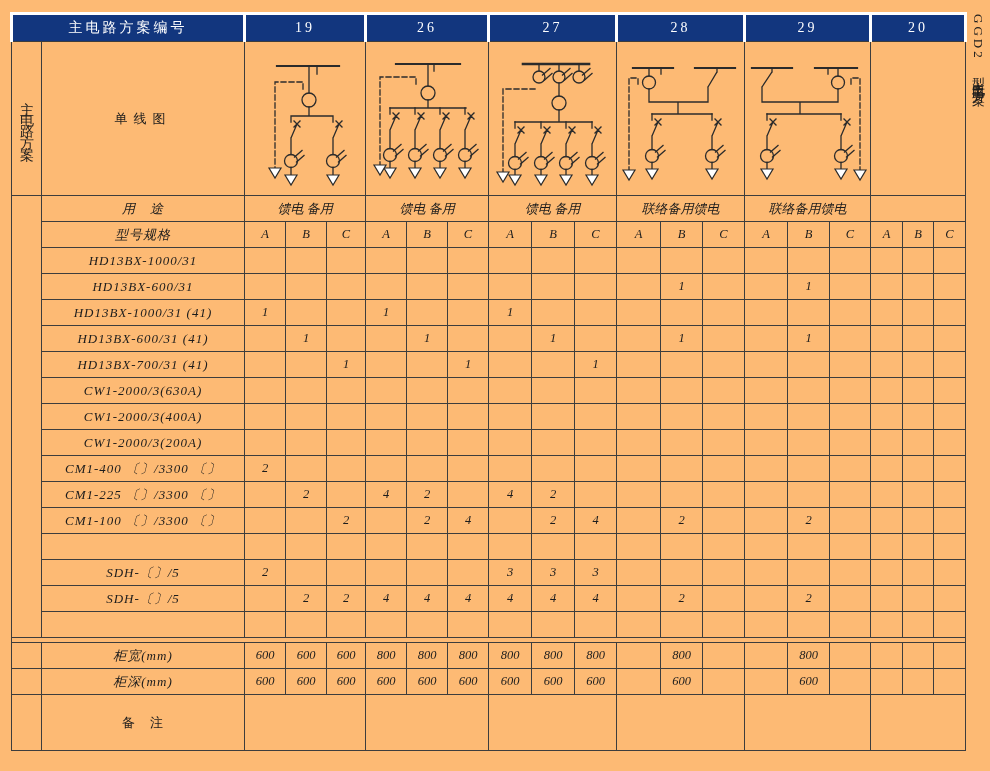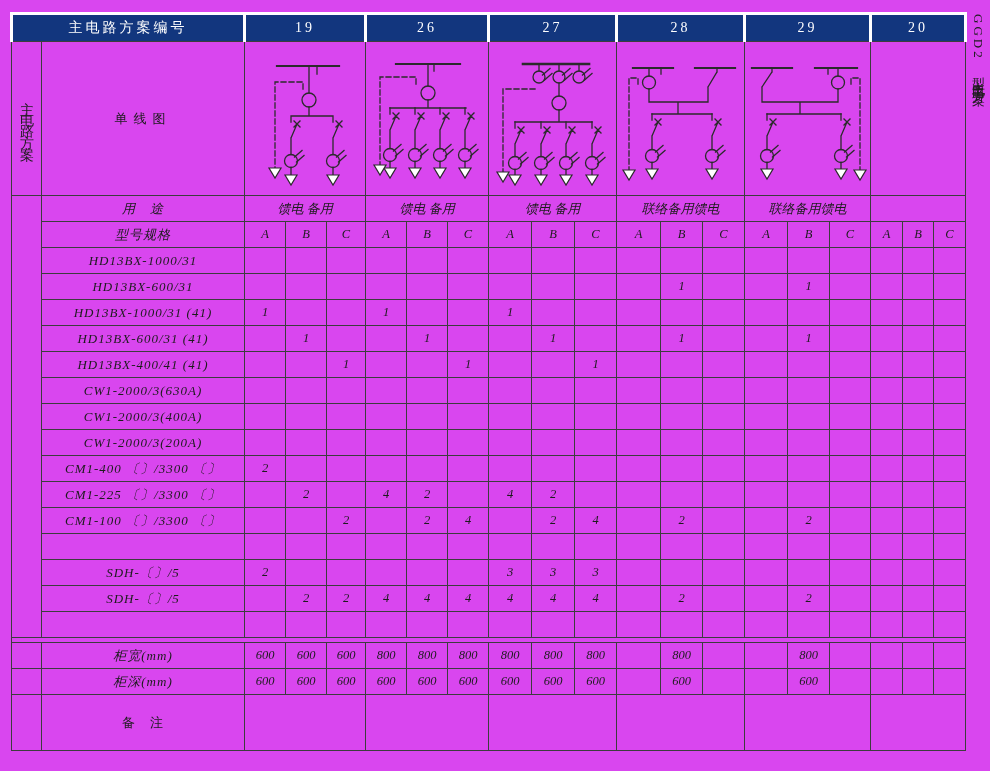--- a/index.html
+++ b/index.html
@@ -1,16 +1,16 @@
 <!DOCTYPE html>
 <html><head>
 <meta charset="utf-8">
 <style>
   html,body{margin:0;padding:0;background:#fff;}
-  .sheet{position:relative;width:990px;height:771px;background:#d946ef;overflow:hidden;
+  .sheet{position:relative;width:990px;height:771px;background:#fdba74;overflow:hidden;
          font-family:"Liberation Serif","DejaVu Serif",serif;color:#1c1c1c;}
   table.main{position:absolute;left:10px;top:12px;border-collapse:collapse;table-layout:fixed;}
   td{border:1px solid #3d3d3d;padding:0 2px;text-align:center;vertical-align:middle;
      font-size:13px;overflow:hidden;white-space:nowrap;}
   tr.hdr td{background:#12367e;color:#fff;height:26px;font-size:14px;letter-spacing:3px;
             border:3px solid #fff;border-bottom:1px solid #3d3d3d;}
   tr.diag{height:154px;}
   tr.diag td{vertical-align:middle;}
   .vtext{writing-mode:vertical-rl;text-orientation:upright;letter-spacing:11px;
          font-size:14px;margin:0 auto;}
@@ -286,21 +286,21 @@
           <td class="val">1</td>
           <td class="val"></td>
           <td class="val"></td>
           <td class="val">1</td>
           <td class="val"></td>
           <td class="val"></td>
           <td class="val"></td>
           <td class="val"></td>
         </tr>
         <tr class="r">
-          <td class="lbl">HD13BX-400/41 (41)</td>
+          <td class="lbl">HD13BX-700/31 (41)</td>
           <td class="val"></td>
           <td class="val"></td>
           <td class="val">1</td>
           <td class="val"></td>
           <td class="val"></td>
           <td class="val">1</td>
           <td class="val"></td>
           <td class="val"></td>
           <td class="val">1</td>
           <td class="val"></td>

